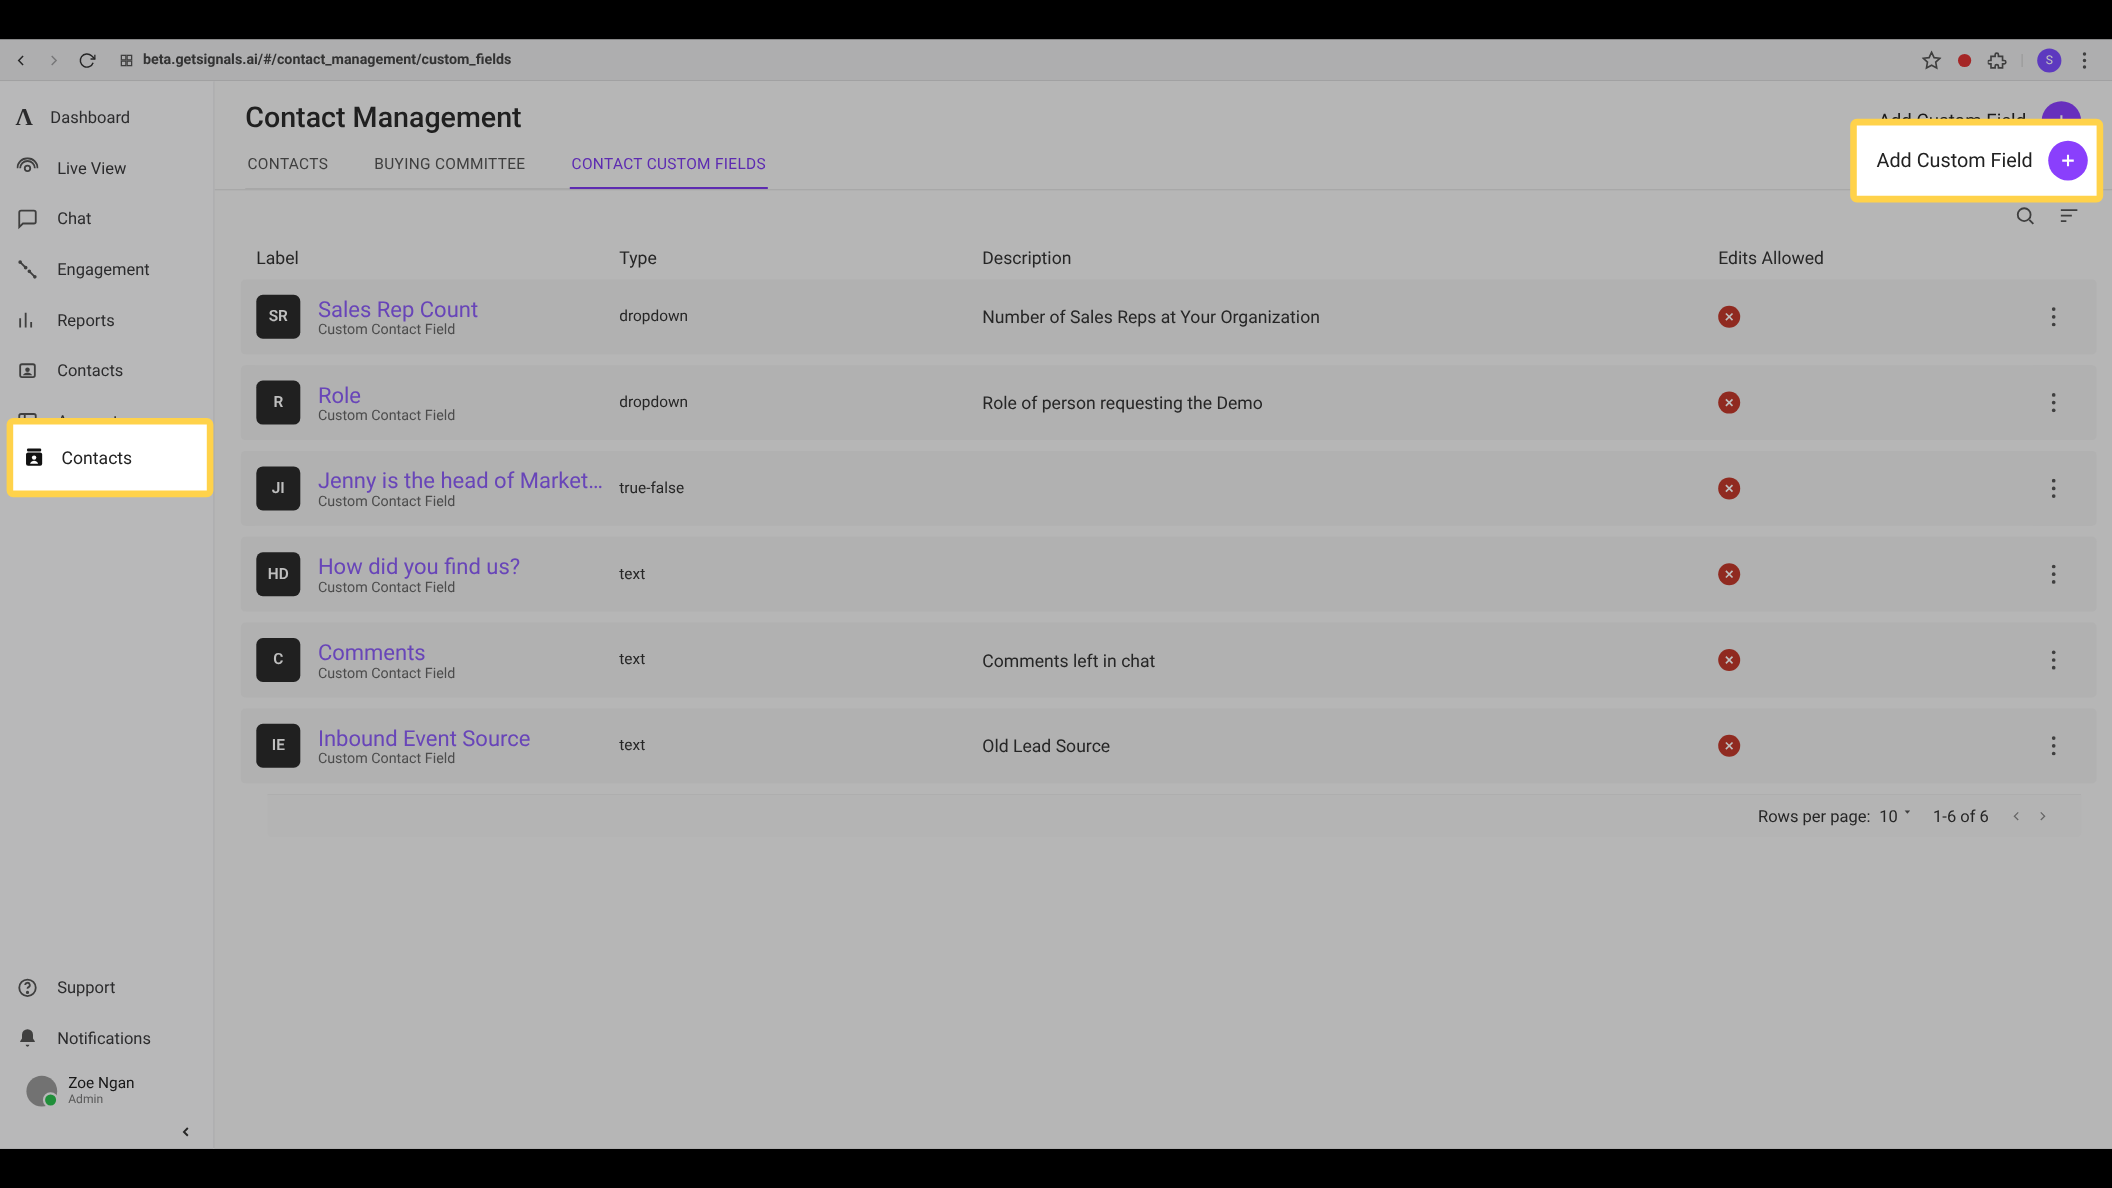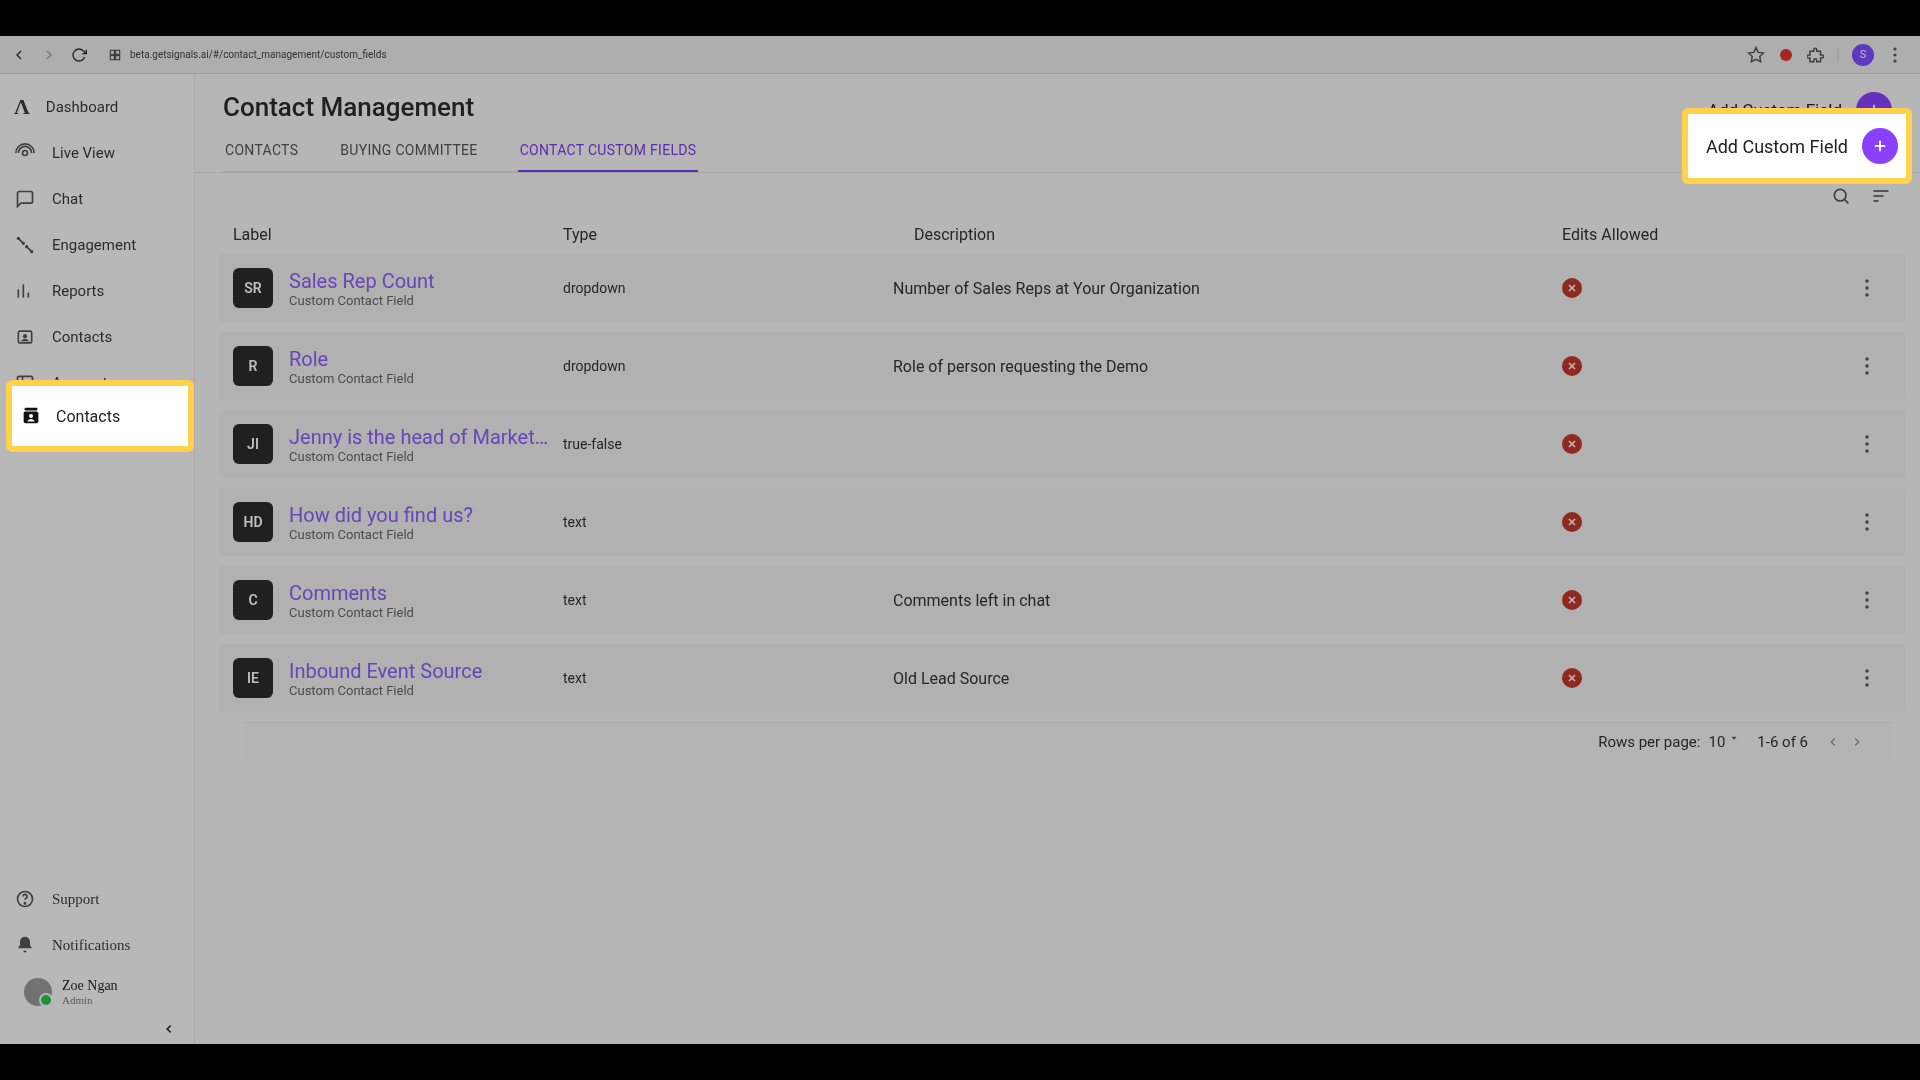--- a/index.html
+++ b/index.html
@@ -33,21 +33,21 @@
   border-bottom: 1px solid #d0d0d2;
   display: flex;
   align-items: center;
   padding: 0 8px;
   gap: 8px;
   font-size: 14px;
 }
 .nav-arrows { display:flex; gap:8px; align-items:center; }
 .nav-btn { width:22px; height:22px; display:flex; align-items:center; justify-content:center; color:#333; cursor:pointer; }
 .url-area { flex:1; display:flex; align-items:center; gap:8px; padding:4px 10px; border-radius:20px; background:transparent; color:#444;}
-.url-text { font-size:10px; color:#444; }
+.url-text { font-size:13px; color:#444;font-weight:bold; }
 .chrome-right { display:flex; gap:12px; align-items:center; margin-left:auto; padding-right:8px;}
 .star-icon,.ext-icon,.puzzle-icon,.menu-dots{width:18px;height:18px;display:flex;align-items:center;justify-content:center;color:#555;}
 .avatar-circle{width:22px;height:22px;border-radius:50%;background:#7c4dff;color:#fff;font-size:11px;display:flex;align-items:center;justify-content:center;}
 
 
 .app { position:absolute; top:38px; left:0; right:0; bottom:0; display:flex; background:#fafafa;}
 .sidebar {
   width: 195px;
   background:#f6f6f7;
   border-right:1px solid #e2e2e4;
@@ -60,21 +60,21 @@
   display:flex; align-items:center; gap:16px;
   padding:12px 14px;
   color:#3a3a3c;
   font-size:15px;
   cursor:pointer;
 }
 .side-icon{width:22px;height:22px;display:flex;align-items:center;justify-content:center;color:#555;}
 .side-label{flex:1;}
 .logo-item{padding:10px 14px;}
 .logo-glyph{font-weight:900;font-size:22px;font-family:Georgia,serif;}
-.sidebar-bottom{margin-top:auto;font-family:Liberation Serif, serif;}
+.sidebar-bottom{margin-top:auto;}
 .user-block{display:flex;align-items:center;gap:10px;padding:10px 24px;}
 .user-av{width:28px;height:28px;border-radius:50%;background:#999;position:relative;}
 .user-av::after{content:'';position:absolute;right:-1px;bottom:-1px;width:10px;height:10px;border-radius:50%;background:#2bbf4e;border:2px solid #f6f6f7;}
 .user-name{font-size:14px;color:#222;}
 .user-role{font-size:11px;color:#777;}
 .collapse-chevron{display:flex;justify-content:flex-end;padding:6px 18px 8px;}
 
 
 .main{flex:1;display:flex;flex-direction:column;background:#f3f3f3;}
 .header-row{display:flex;align-items:flex-start;padding:18px 28px 0 28px;}
@@ -85,21 +85,21 @@
 .tabs{display:flex;gap:38px;padding:14px 28px 0 28px;border-bottom:1px solid #ddd;font-size:14px;letter-spacing:0.3px;}
 .tab{padding:6px 2px 12px;color:#555;cursor:pointer;}
 .tab.active{color:#7c3aed;border-bottom:2px solid #7c3aed;margin-bottom:-1px;}
 .toolbar{display:flex;justify-content:flex-end;gap:18px;padding:12px 28px;color:#555;}
 .tb-icon{width:22px;height:22px;cursor:pointer;display:flex;align-items:center;justify-content:center;}
 
 .table{padding:0 14px 0 24px;}
 .thead{display:flex;padding:6px 14px 10px;font-size:16px;color:#333;}
 .col-label{width:330px;}
 .col-type{width:330px;}
-.col-desc{flex:1;margin-left:21px;}
+.col-desc{flex:1;}
 .col-edits{width:280px;}
 .col-actions{width:50px;}
 .row{display:flex;align-items:center;background:#ececec;border-radius:4px;padding:14px 14px;margin-bottom:10px;}
 .row .badge{width:40px;height:40px;border-radius:6px;background:#2b2b2b;color:#fff;display:flex;align-items:center;justify-content:center;font-size:14px;font-weight:600;margin-right:16px;}
 .row .lbl-wrap{display:flex;flex-direction:column;}
 .row .lbl{font-size:20px;color:#8b5cf6;white-space:nowrap;overflow:hidden;text-overflow:ellipsis;max-width:260px;}
 .row .sub{font-size:13px;color:#666;}
 .row .c-label{width:330px;display:flex;align-items:center;}
 .row .c-type{width:330px;font-size:14px;color:#333;}
 .row .c-desc{flex:1;font-size:16px;color:#333;}

